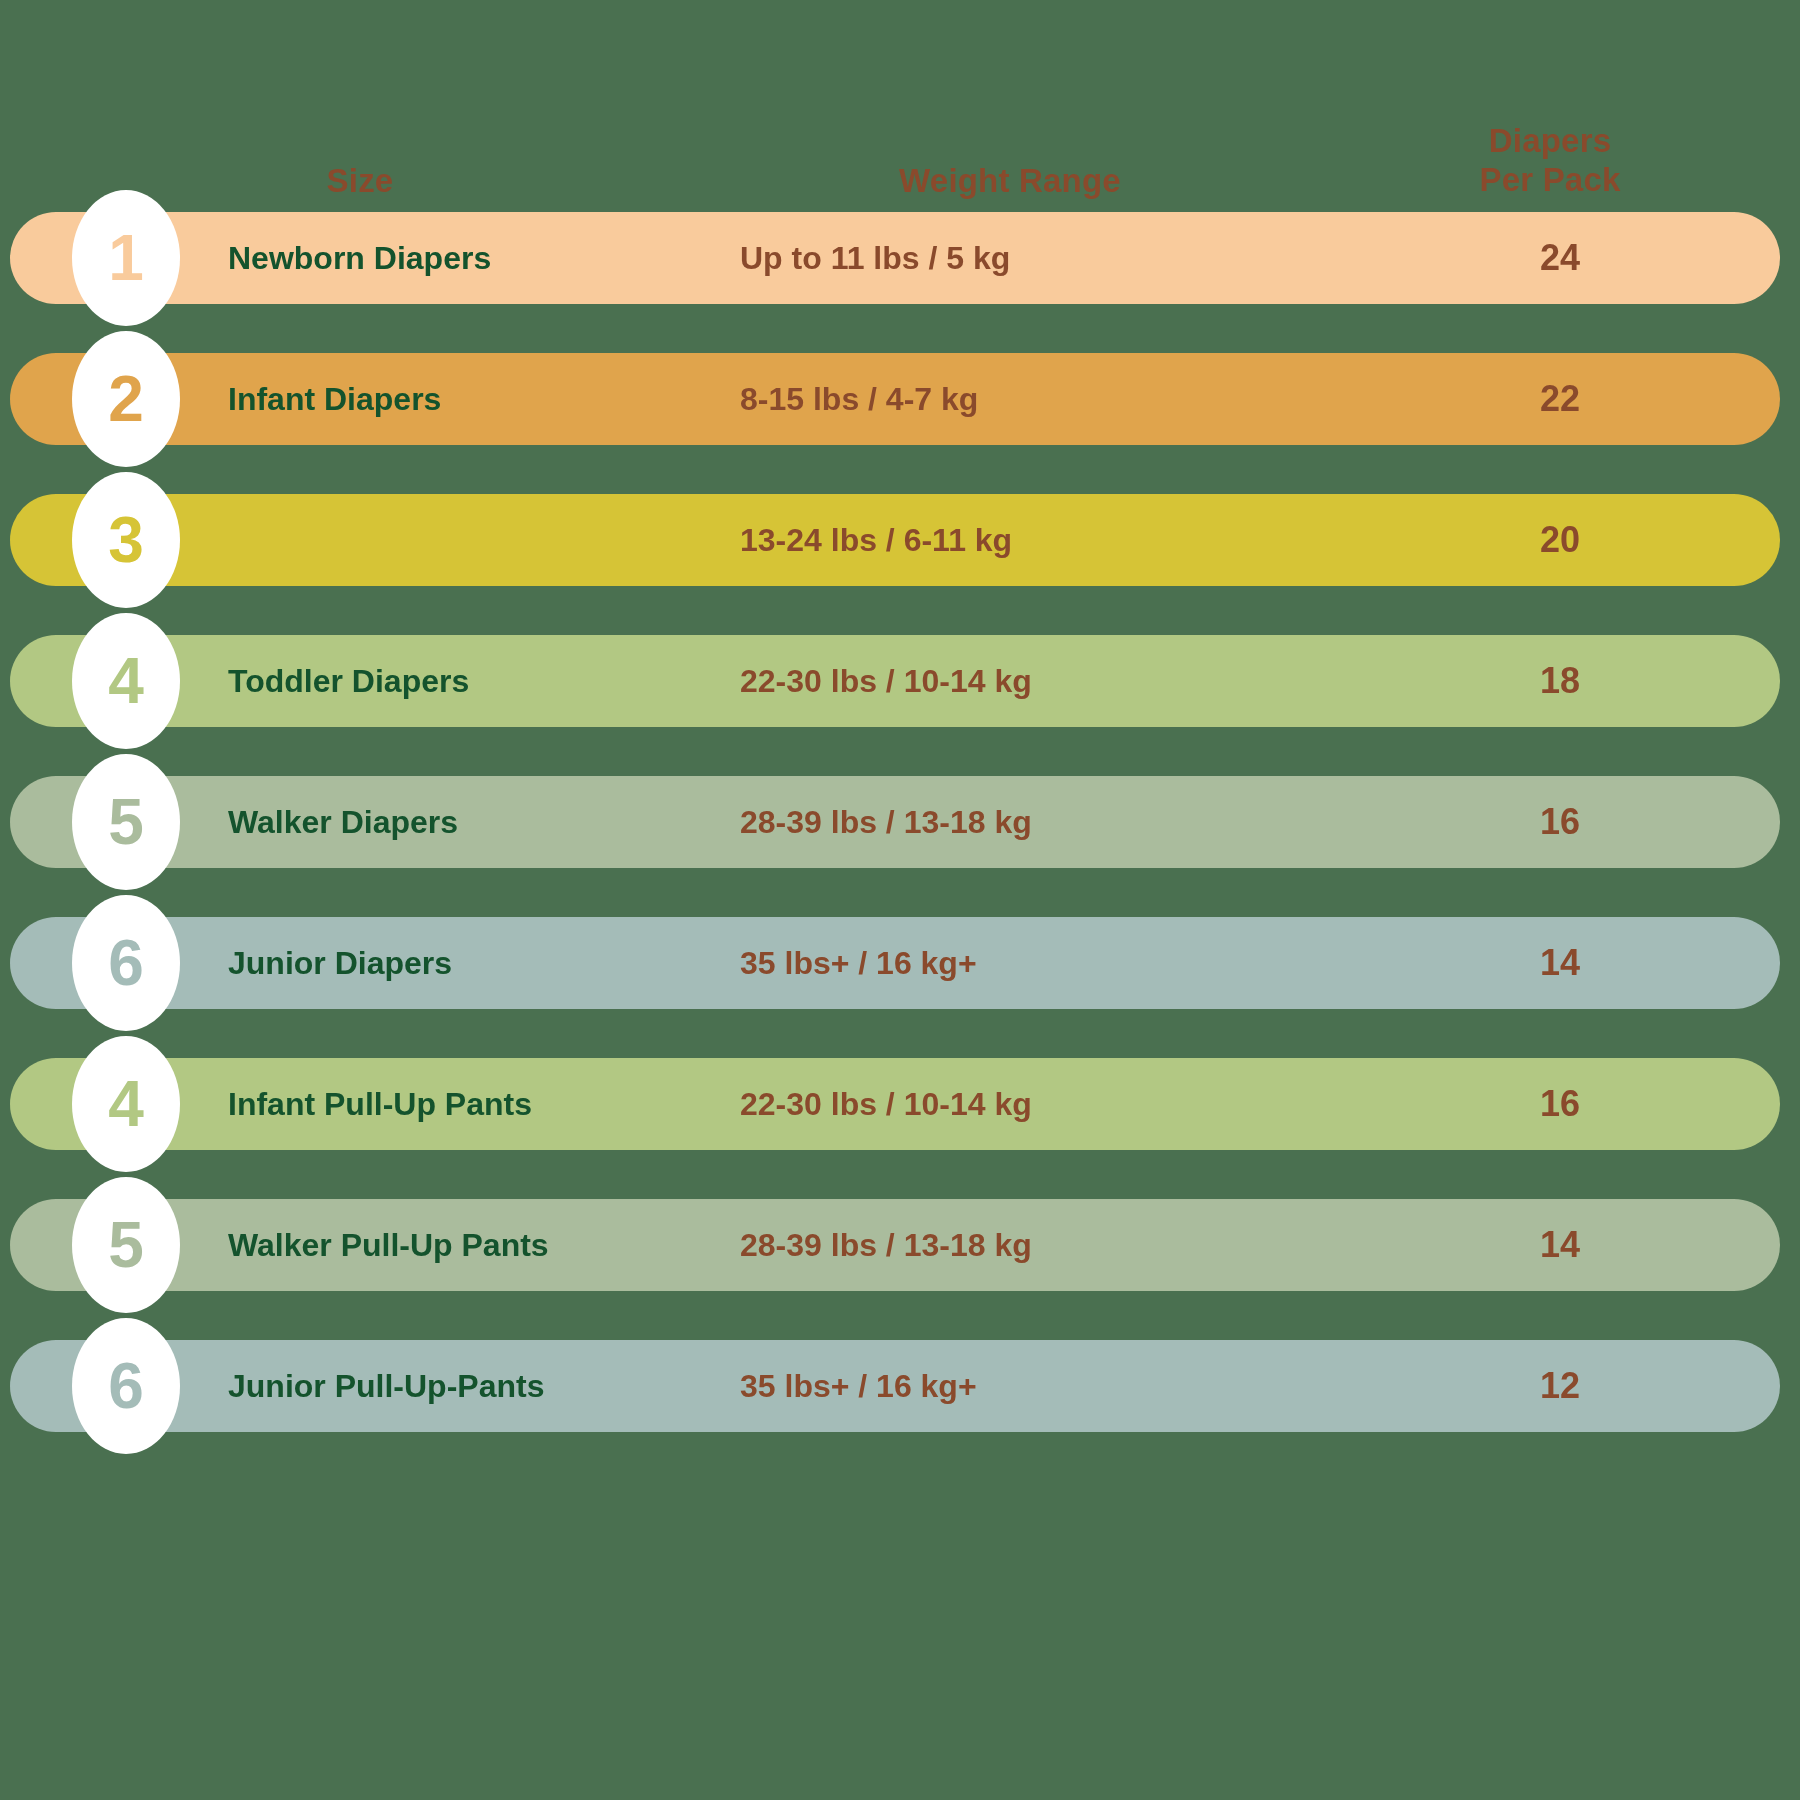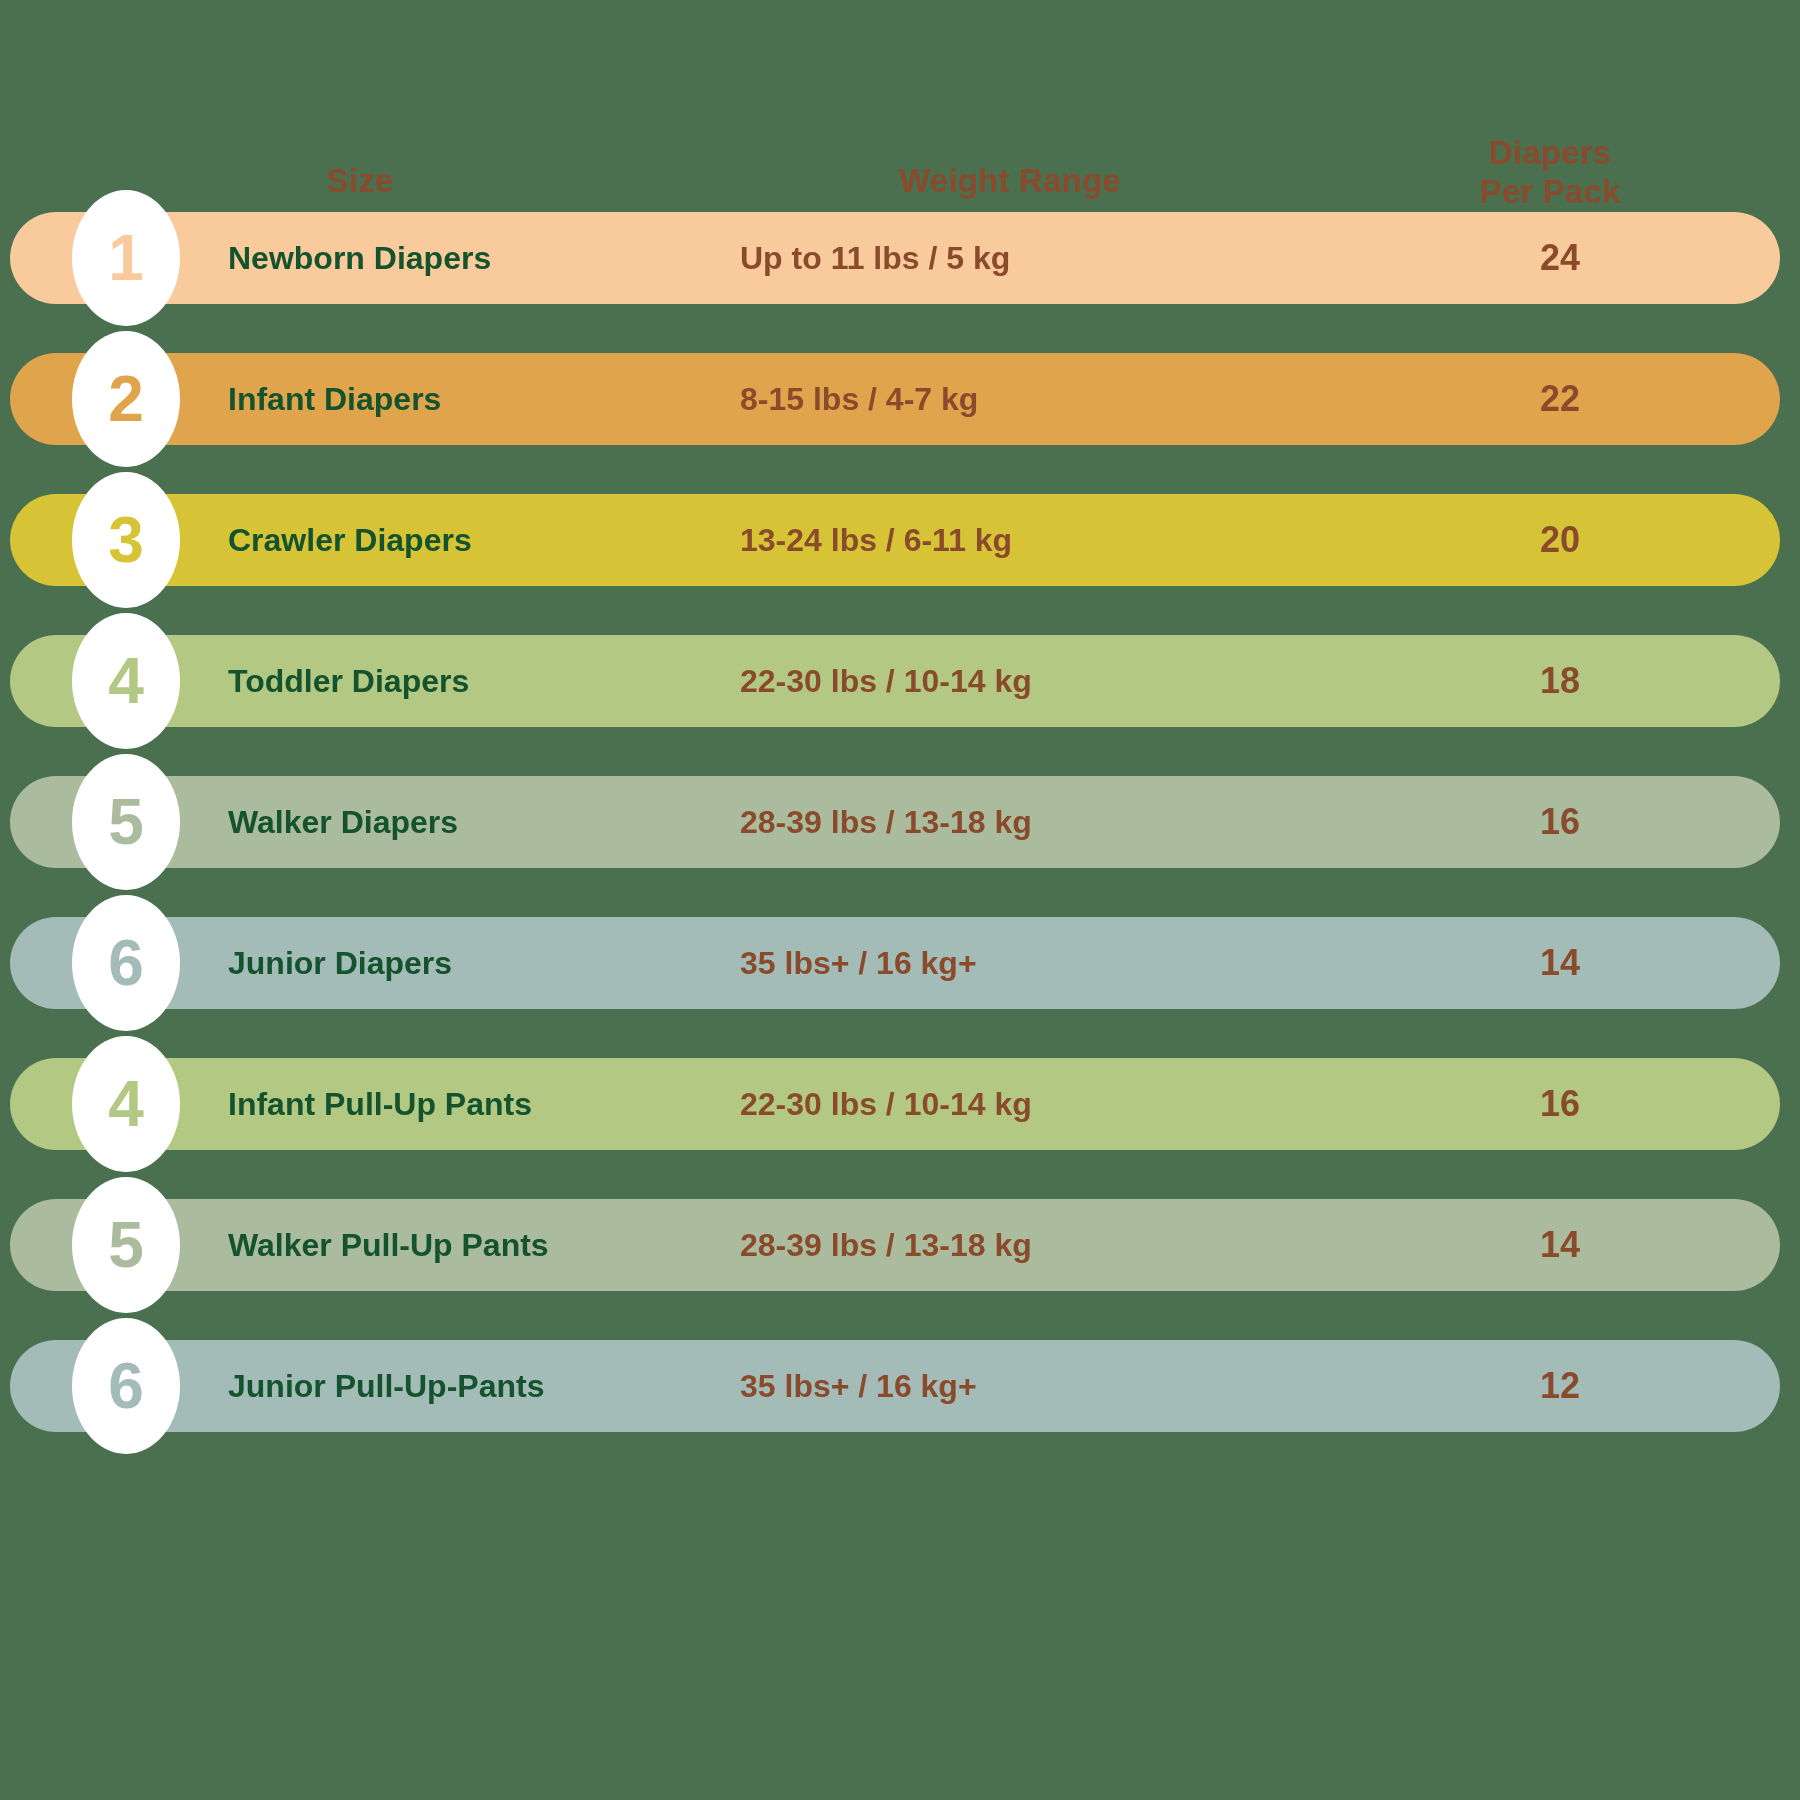--- a/index.html
+++ b/index.html
@@ -44,21 +44,20 @@
   }
   .col-head.weight-head {
     left: 730px;
     width: 560px;
     top: 62px;
   }
   .col-head.pack-head {
     left: 1380px;
     width: 340px;
     top: 22px;
-    margin-top: 12px;
   }
 
   
   .rows {
     position: absolute;
     left: 0;
     top: 0;
     width: 1800px;
     height: 1800px;
   }
@@ -146,21 +145,20 @@
         <div class="row-count">24</div>
       </div>
       <div class="size-row" style="top: 353px; background: rgb(224, 164, 76);">
         <div class="size-badge" style="color: rgb(224, 164, 76);">2</div>
         <div class="row-label">Infant Diapers</div>
         <div class="row-weight">8-15 lbs / 4-7 kg</div>
         <div class="row-count">22</div>
       </div>
       <div class="size-row" style="top: 494px; background: rgb(214, 196, 54);">
         <div class="size-badge" style="color: rgb(214, 196, 54);">3</div>
-        <div class="row-label">Crawler Diapers</div>
         <div class="row-weight">13-24 lbs / 6-11 kg</div>
         <div class="row-count">20</div>
       </div>
       <div class="size-row" style="top: 635px; background: rgb(178, 200, 131);">
         <div class="size-badge" style="color: rgb(178, 200, 131);">4</div>
         <div class="row-label">Toddler Diapers</div>
         <div class="row-weight">22-30 lbs / 10-14 kg</div>
         <div class="row-count">18</div>
       </div>
       <div class="size-row" style="top: 776px; background: rgb(170, 188, 157);">

